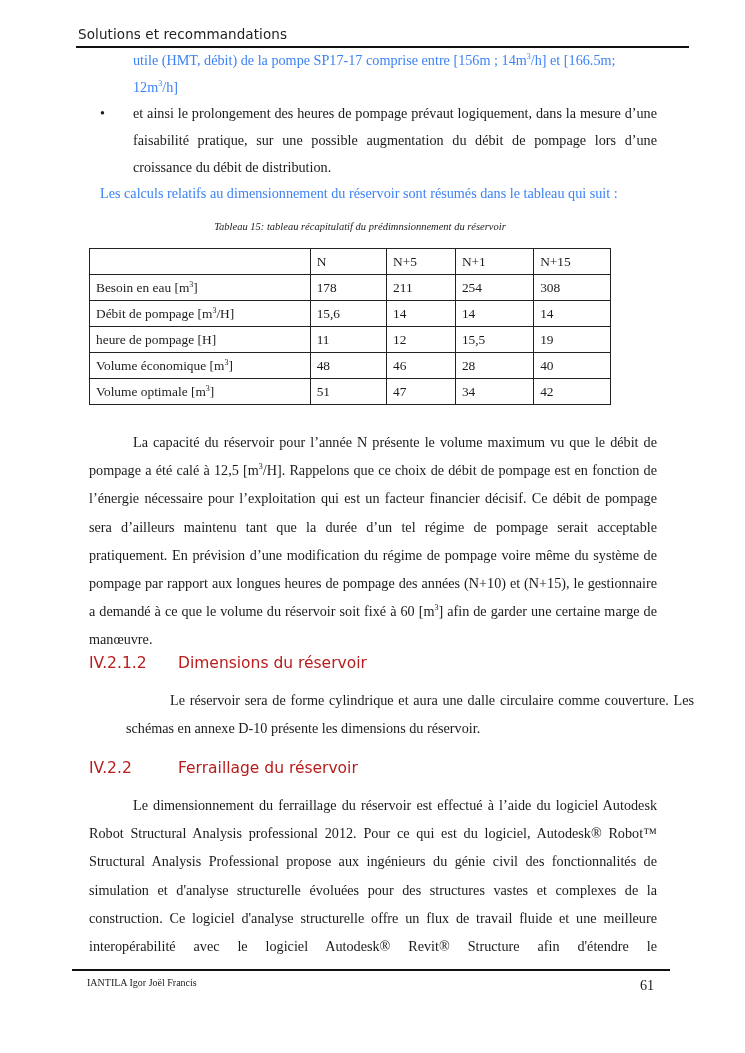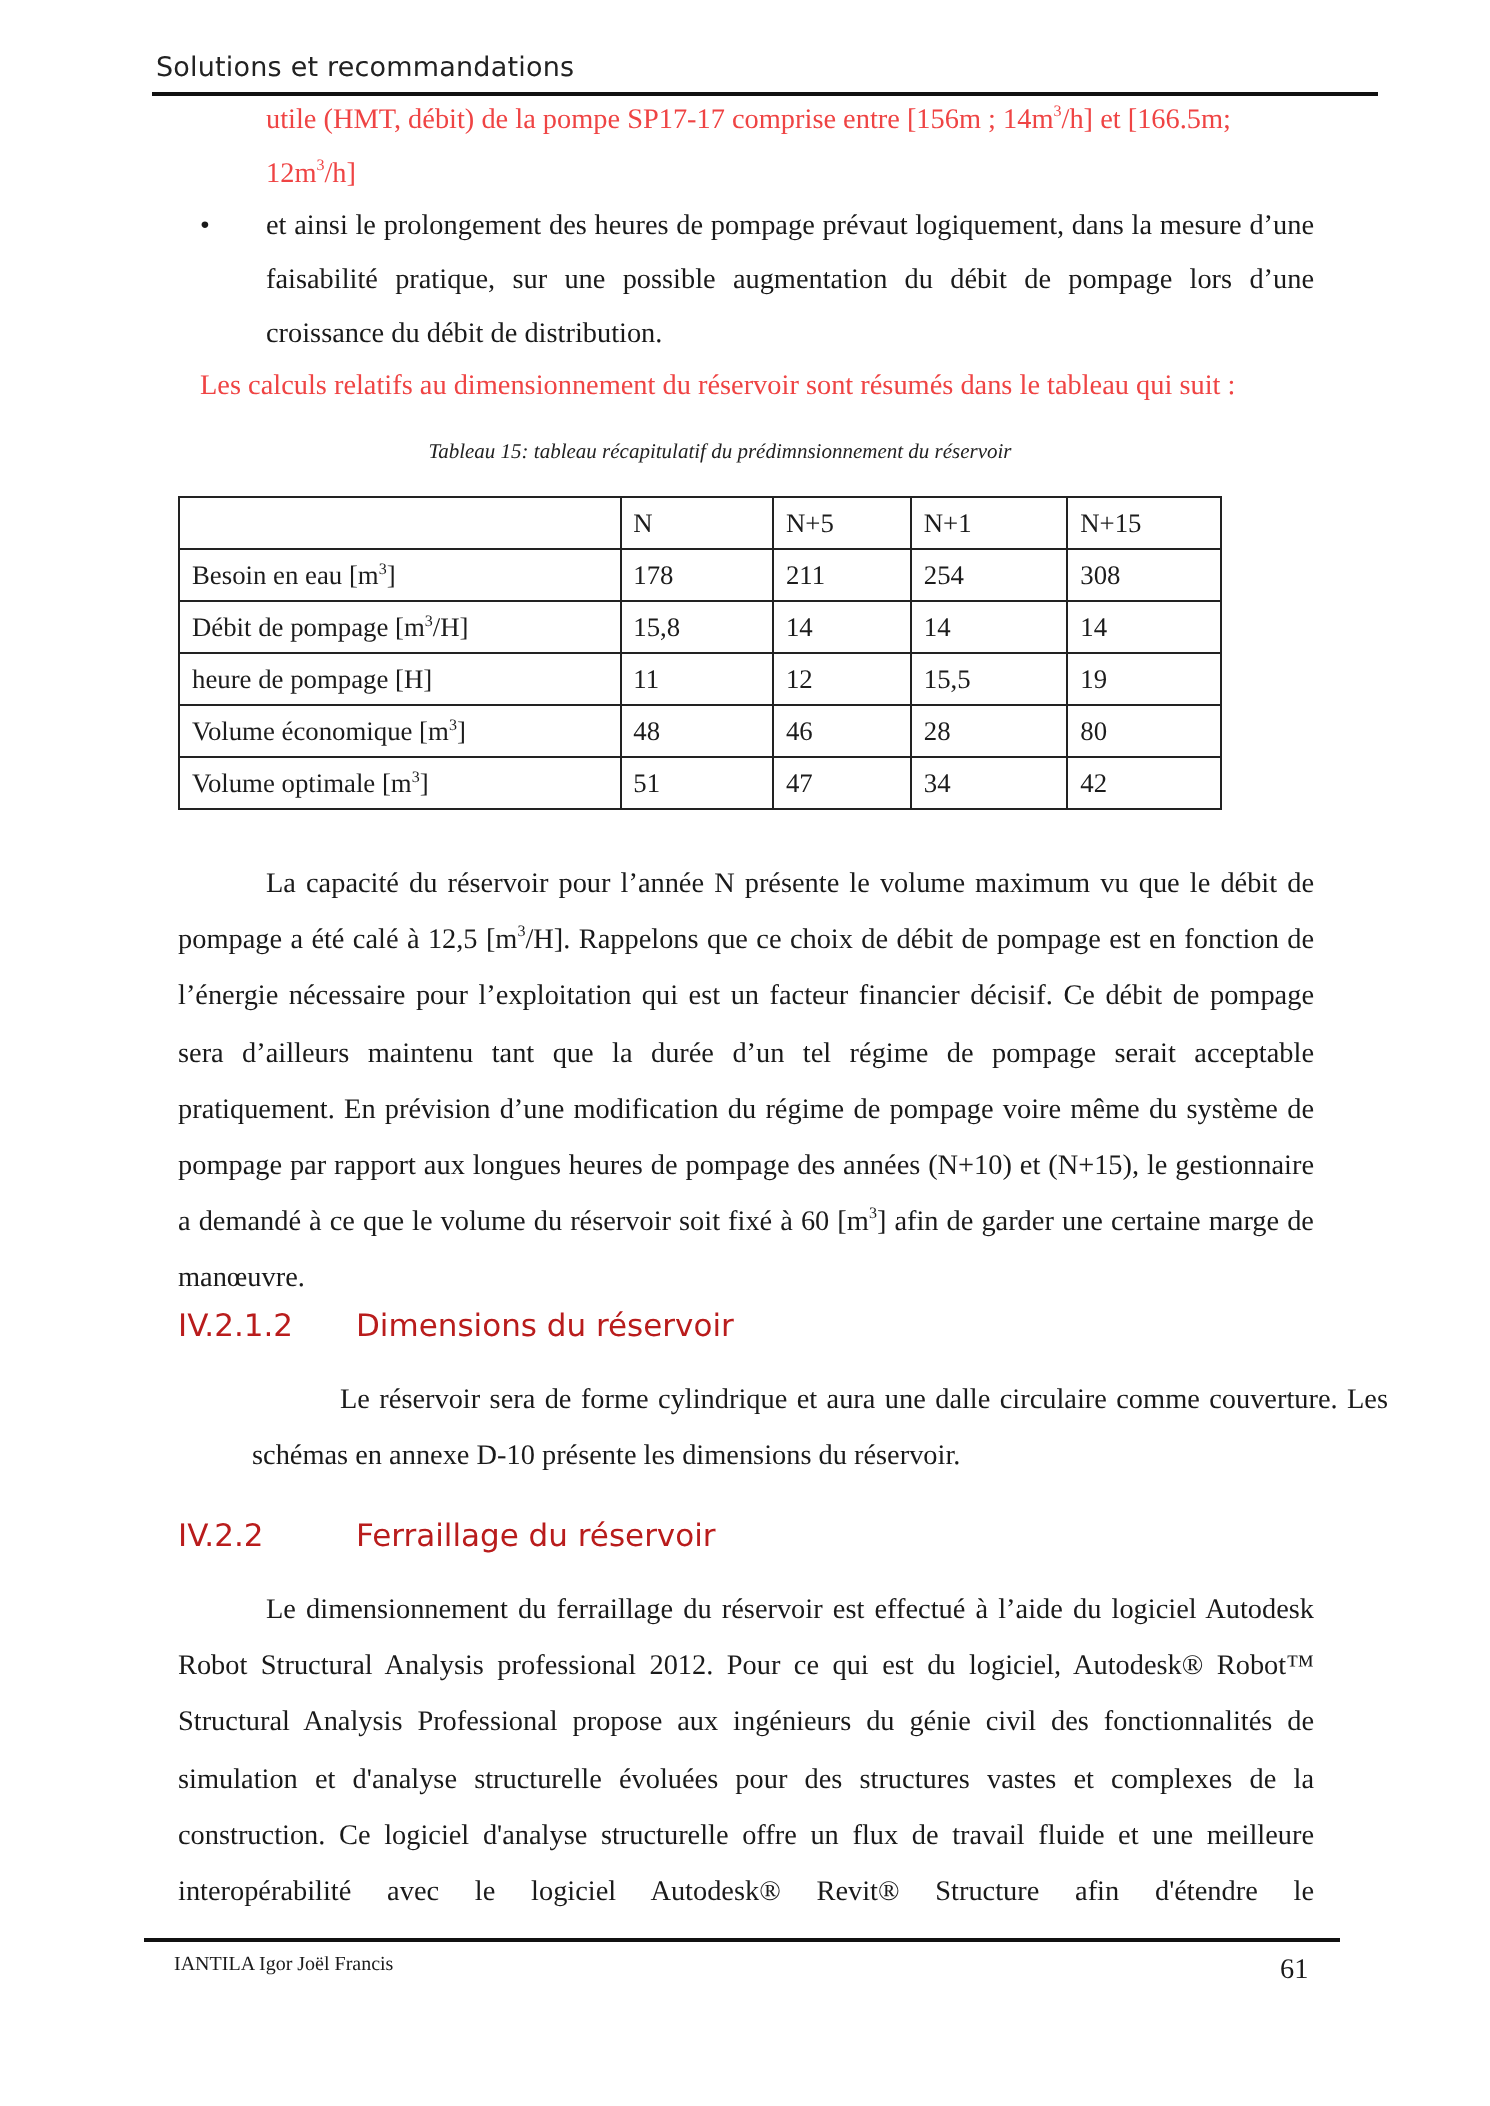--- a/index.html
+++ b/index.html
@@ -4,21 +4,21 @@
 <style>
   html, body { margin: 0; padding: 0; background: #ffffff; }
   body { width: 745px; height: 1053px; position: relative; overflow: hidden;
          font-family: "Liberation Serif", serif; color: #1a1a1a; }
   .page { position: absolute; left: 0; top: 0; width: 611px; height: 1053px; }
 
   .running-header { position: absolute; left: 78px; top: 26px; font-family: "DejaVu Sans", sans-serif;
                     font-size: 13.5px; color: #222; letter-spacing: 0.1px; }
   .header-rule { position: absolute; left: 76px; top: 46px; width: 613px; height: 2px; background: #111; }
 
-  .body-text { position: absolute; font-size: 14.2px; line-height: 27px; text-align: justify; color: #ef4444; }
+  .body-text { position: absolute; font-size: 14.2px; line-height: 27px; text-align: justify; color: #3b82f6; }
   .body-text sup { font-size: 8px; line-height: 0; vertical-align: 6px; }
 
   .l1 { left: 133px; top: 47px; width: 524px; }
   .bullet-row { position: absolute; left: 100px; top: 100px; width: 557px; }
   .bullet-dot { position: absolute; left: 0; top: 0; font-size: 14px; line-height: 27px; }
   .bullet-text { position: absolute; left: 33px; top: 0; width: 524px; font-size: 14.2px; line-height: 27px;
                  text-align: justify; }
   .intro-line { left: 89px; top: 180px; width: 570px; margin-left: 11px; }
 
   .table-caption { position: absolute; left: 89px; top: 221px; width: 542px; text-align: center;
@@ -75,38 +75,38 @@
     </tr>
     <tr>
       <td><span>Besoin en eau [m</span><sup>3</sup><span>]</span></td>
       <td>178</td>
       <td>211</td>
       <td>254</td>
       <td>308</td>
     </tr>
     <tr>
       <td><span>Débit de pompage [m</span><sup>3</sup><span>/H]</span></td>
-      <td>15,8</td>
+      <td>15,6</td>
       <td>14</td>
       <td>14</td>
       <td>14</td>
     </tr>
     <tr>
       <td><span>heure de pompage [H]</span><sup></sup><span></span></td>
       <td>11</td>
       <td>12</td>
       <td>15,5</td>
       <td>19</td>
     </tr>
     <tr>
       <td><span>Volume économique  [m</span><sup>3</sup><span>]</span></td>
       <td>48</td>
       <td>46</td>
       <td>28</td>
-      <td>80</td>
+      <td>40</td>
     </tr>
     <tr>
       <td><span>Volume optimale  [m</span><sup>3</sup><span>]</span></td>
       <td>51</td>
       <td>47</td>
       <td>34</td>
       <td>42</td>
     </tr>
   </tbody>
     </table>

